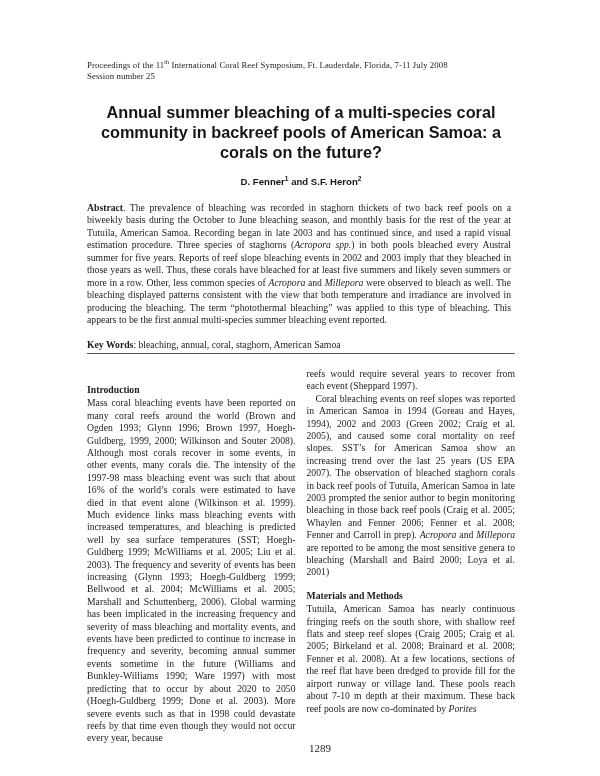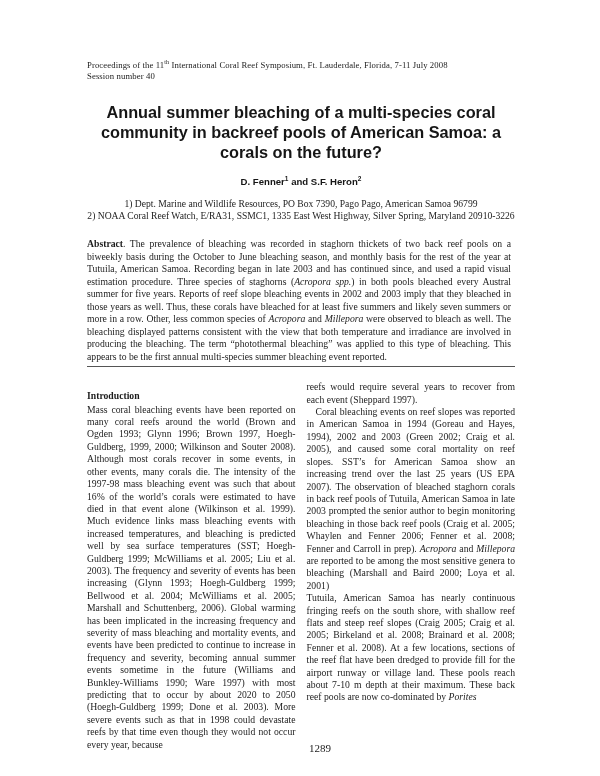--- a/index.html
+++ b/index.html
@@ -77,21 +77,21 @@
   .col {
     flex: 1 1 0;
     font-size: 9.7px;
     line-height: 1.28;
     min-width: 0;
   }
   .section-heading {
     font-family: "Liberation Serif", serif;
     font-size: 9.7px;
     font-weight: bold;
-    margin: 9px 0 1px 0;
+    margin: 16px 0 1px 0;
   }
   .section-heading.spaced { margin-top: 11px; }
   .just {
     text-align: justify;
     margin: 0;
   }
   .indent { text-indent: 9px; font-family: Liberation Serif, serif; }
   .page-number {
     position: absolute;
     left: 8px;
@@ -102,44 +102,42 @@
     margin-left: 12px;
   }
 </style>
 </head>
 <body>
 
 <div class="page">
 
   <div class="running-head">
     <div>Proceedings of the 11<sup>th</sup> International Coral Reef Symposium, Ft. Lauderdale, Florida, 7-11 July 2008</div>
-    <div>Session number 40</div>
+    <div>Session number 25</div>
   </div>
 
   <h1 class="title">Annual summer bleaching of a multi-species coral community in backreef pools of American Samoa: a corals on the future?</h1>
 
   <div class="authors">D. Fenner<sup>1</sup> and S.F. Heron<sup>2</sup></div>
 
-  <div class="affiliations">
-    <div>1) Dept. Marine and Wildlife Resources, PO Box 7390, Pago Pago, American Samoa 96799</div>
-    <div>2) NOAA Coral Reef Watch, E/RA31, SSMC1, 1335 East West Highway, Silver Spring, Maryland 20910-3226</div>
-  </div>
 
   <p class="abstract"><b>Abstract</b><span>. The prevalence of bleaching was recorded in staghorn thickets of two back reef pools on a biweekly basis during the October to June bleaching season, and monthly basis for the rest of the year at Tutuila, American Samoa.  Recording began in late 2003 and has continued since, and used a rapid visual estimation procedure.  Three species of staghorns (<i>Acropora spp.</i>) in both pools bleached every Austral summer for five years.  Reports of reef slope bleaching events in 2002 and 2003 imply that they bleached in those years as well.  Thus, these corals have bleached for at least five summers and likely seven summers or more in a row.  Other, less common species of <i>Acropora</i> and <i>Millepora</i> were observed to bleach as well.  The bleaching displayed patterns consistent with the view that both temperature and irradiance are involved in producing the bleaching.  The term “photothermal bleaching” was applied to this type of bleaching.  This appears to be the first annual multi-species summer bleaching event reported.</span></p>
 
+  <p class="keywords"><b>Key Words</b><span>: bleaching, annual, coral, staghorn, American Samoa</span></p>
 
   <hr class="rule">
 
   <div class="columns">
     <div class="col">
       <h2 class="section-heading">Introduction</h2>
       <p class="just">Mass coral bleaching events have been reported on many coral reefs around the world (Brown and Ogden 1993; Glynn 1996; Brown 1997, Hoegh-Guldberg, 1999, 2000; Wilkinson and Souter 2008).  Although most corals recover in some events, in other events, many corals die.  The intensity of the 1997-98 mass bleaching event was such that about 16% of the world’s corals were estimated to have died in that event alone (Wilkinson et al. 1999).  Much evidence links mass bleaching events with increased temperatures, and bleaching is predicted well by sea surface temperatures (SST; Hoegh-Guldberg 1999; McWilliams et al. 2005; Liu et al. 2003).  The frequency and severity of events has been increasing (Glynn 1993; Hoegh-Guldberg 1999; Bellwood et al. 2004; McWilliams et al. 2005; Marshall and Schuttenberg, 2006).  Global warming has been implicated in the increasing frequency and severity of mass bleaching and mortality events, and events have been predicted to continue to increase in frequency and severity, becoming annual summer events sometime in the future (Williams and Bunkley-Williams 1990; Ware 1997) with most predicting that to occur by about 2020 to 2050 (Hoegh-Guldberg 1999; Done et al. 2003).  More severe events such as that in 1998 could devastate reefs by that time even though they would not occur every year, because</p>
     </div>
     <div class="col">
       <p class="just">reefs would require several years to recover from each event (Sheppard 1997).</p>
       <p class="just indent">Coral bleaching events on reef slopes was reported in American Samoa in 1994 (Goreau and Hayes, 1994), 2002 and 2003 (Green 2002; Craig et al. 2005), and caused some coral mortality on reef slopes.  SST’s for American Samoa show an increasing trend over the last 25 years (US EPA 2007).  The observation of bleached staghorn corals in back reef pools of Tutuila, American Samoa in late 2003 prompted the senior author to begin monitoring bleaching in those back reef pools (Craig et al. 2005; Whaylen and Fenner 2006; Fenner et al. 2008; Fenner and Carroll in prep).  <i>Acropora</i> and <i>Millepora</i> are reported to be among the most sensitive genera to bleaching (Marshall and Baird 2000; Loya et al. 2001)</p>
+      <h2 class="section-heading spaced">Materials and Methods</h2>
       <p class="just">Tutuila, American Samoa has nearly continuous fringing reefs on the south shore, with shallow reef flats and steep reef slopes (Craig 2005; Craig et al. 2005; Birkeland et al. 2008; Brainard et al. 2008; Fenner et al. 2008).  At a few locations, sections of the reef flat have been dredged to provide fill for the airport runway or village land.  These pools reach about 7-10 m depth at their maximum.  These back reef pools are now co-dominated by <i>Porites</i></p>
     </div>
   </div>
 
   <div class="page-number">1289</div>
 
 </div>
 
 </body></html>

